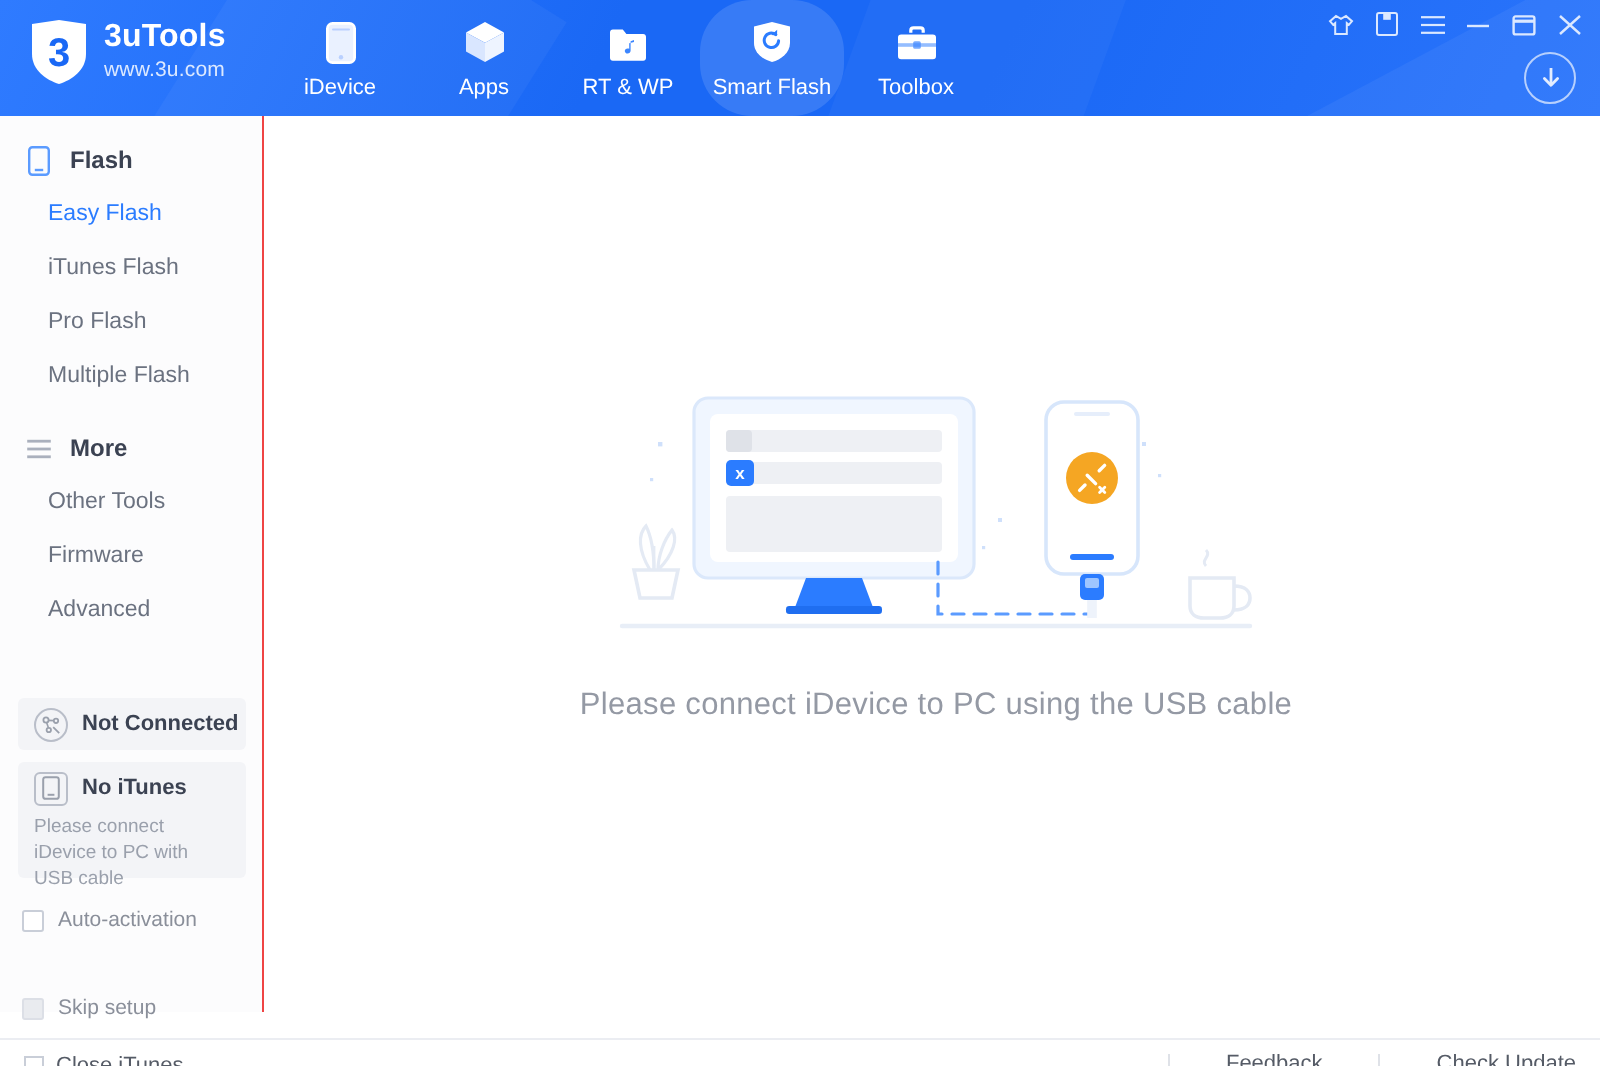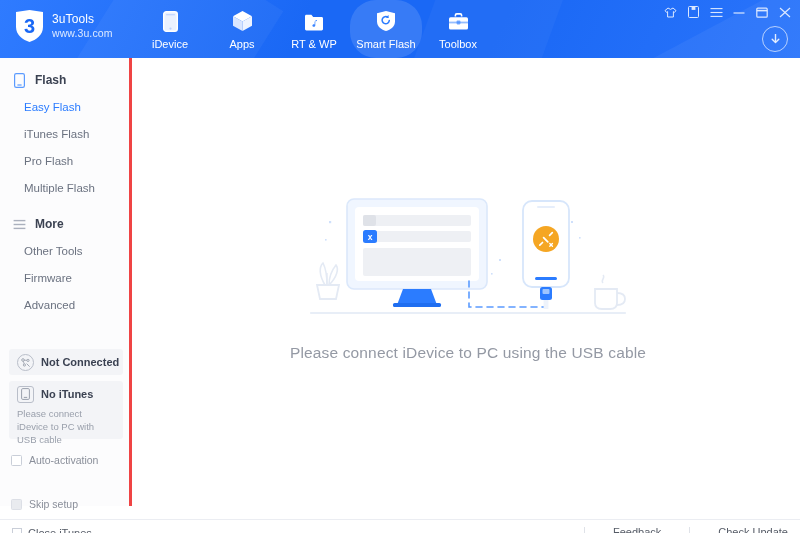--- a/index.html
+++ b/index.html
@@ -22,21 +22,21 @@
     background:rgba(255,255,255,0.045); transform:rotate(32deg); }
   .hdr-poly2 { position:absolute; top:14px; left:640px; width:230px; height:150px;
     background:rgba(255,255,255,0.05); transform:rotate(-28deg); }
   .hdr-poly3 { position:absolute; top:-60px; left:430px; width:120px; height:170px;
     background:rgba(255,255,255,0.035); transform:rotate(20deg); }
 
   .logo { position:absolute; left:14px; top:9px; display:flex; align-items:center; }
   .shield { width:31px; height:34px; position:relative; }
   .shield svg { display:block; }
   .logo-text { margin-left:7px; color:#fff; line-height:1; }
-  .logo-name { font-size:12px; font-weight:normal; letter-spacing:.1px; }
+  .logo-name { font-size:16px; font-weight:bold; letter-spacing:.1px; }
   .logo-url { font-size:10.5px; margin-top:3px; color:#dce9ff; letter-spacing:.1px; }
 
   .nav { position:absolute; left:134px; top:0; height:58px; display:flex; }
   .nav-item {
     width:72px; height:58px; display:flex; flex-direction:column;
     align-items:center; justify-content:center; cursor:pointer;
     color:#ffffff; text-decoration:none;
   }
   .nav-item.active { background:rgba(255,255,255,0.13);border-radius:26px; }
   .nav-ico { height:23px; display:flex; align-items:flex-end; justify-content:center; }
@@ -44,21 +44,21 @@
 
   .winbtns { position:absolute; right:8px; top:5px; display:flex; align-items:center; gap:9px; }
   .winbtn { width:14px; height:14px; display:flex; align-items:center; justify-content:center;
     cursor:pointer; color:#dbe8ff; }
   .dlbtn { position:absolute; right:12px; top:26px; width:26px; height:26px;
     border:1.4px solid rgba(255,255,255,0.65); border-radius:50%;
     display:flex; align-items:center; justify-content:center; cursor:pointer; }
 
   
   .sidebar { position:absolute; left:0; top:58px; width:132px; height:448px;
-    background:#fcfcfd; border-right:3px solid #ef4444; }
+    background:#fcfcfd; border-right:1px solid #ef4444; }
   .sb-group { display:flex; align-items:center; height:28px; padding-left:12px; margin-top:8px; }
   .sb-group-ico { width:15px; height:15px; display:flex; align-items:center; justify-content:center; margin-right:8px; }
   .sb-group-lbl { font-size:12px; font-weight:bold; color:#3b4252; }
   .sb-item { height:27px; line-height:27px; padding-left:24px; font-size:11.5px;
     color:#6b7280; cursor:pointer; }
   .sb-item.active { color:#2b7cff; }
 
   .panel { position:absolute; left:9px; width:114px; background:#f3f4f7; border-radius:3px; }
   .panel-head { display:flex; align-items:center; height:26px; padding-left:8px; }
   .panel-ico { width:17px; height:17px; border-radius:50%; border:1px solid #b9bec9;

